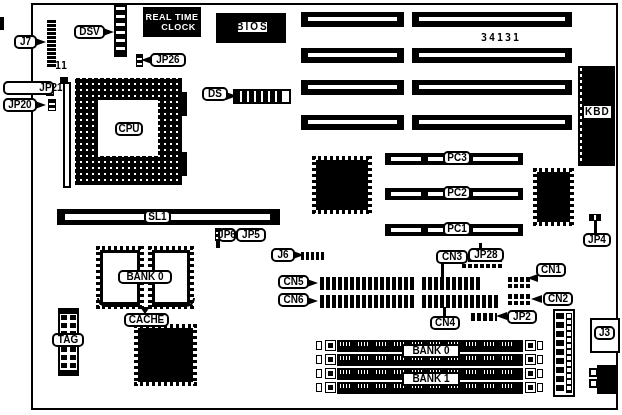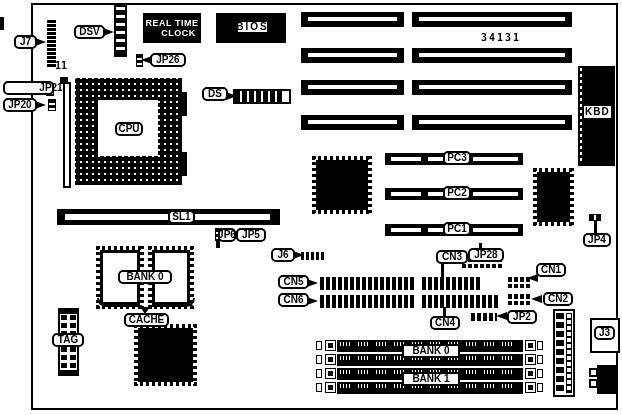--- a/index.html
+++ b/index.html
@@ -70,21 +70,21 @@
 
   <div class="ladder" style="left:47px;top:20px;width:9px;height:48px;"></div>
   <div class="txt" style="left:55px;top:60px;">11</div>
   <div class="lbl" style="left:14px;top:35px;width:23px;">J7</div>
   <div class="tri-r" style="left:35px;top:38px;"></div>
 
   <div style="position:absolute;left:114px;top:5px;width:13px;height:52px;border:2px solid #000;background:repeating-linear-gradient(180deg,#fff 0 3px,#000 3px 8px);"></div>
   <div class="lbl" style="left:74px;top:25px;width:31px;">DSV</div>
   <div class="tri-r" style="left:103px;top:28px;"></div>
 
-  <div class="bar" style="left:143px;top:13px;width:58px;height:30px;display:flex;flex-direction:column;align-items:center;justify-content:center;text-align:center;">
+  <div class="bar" style="left:143px;top:7px;width:58px;height:30px;display:flex;flex-direction:column;align-items:center;justify-content:center;text-align:center;">
     <span style="color:#fff;font:bold 9px/10px 'Liberation Sans',sans-serif;letter-spacing:0.5px;">REAL TIME</span>
     <span style="color:#fff;font:bold 9px/10px 'Liberation Sans',sans-serif;letter-spacing:0.5px;padding-left:13px;">CLOCK</span>
   </div>
 
   <div class="bar" style="left:216px;top:13px;width:70px;height:30px;"></div>
   <div class="lbl" style="left:236px;top:20px;width:33px;border-radius:2px;letter-spacing:2px;">BIOS</div>
 
   <div class="jmpv" style="left:136px;top:54px;width:7px;height:13px;"></div>
   <div class="lbl" style="left:150px;top:53px;width:36px;">JP26</div>
   <div class="tri-l" style="left:141px;top:56px;"></div>
@@ -149,21 +149,21 @@
   </div>
   <div class="lbl" style="left:443px;top:222px;width:28px;">PC1</div>
 
   <div style="position:absolute;left:589px;top:214px;width:12px;height:7px;border:1px solid #000;background:repeating-linear-gradient(90deg,#000 0 4px,#fff 4px 6px);"></div>
   <div class="varm" style="left:594px;top:221px;width:3px;height:14px;"></div>
   <div class="lbl" style="left:583px;top:233px;width:28px;">JP4</div>
 
   <div class="bar" style="left:57px;top:209px;width:223px;height:16px;">
     <span style="position:absolute;left:8px;top:5px;width:205px;height:6px;background:#fff;display:block;"></span>
   </div>
-  <div class="lbl" style="left:168px;top:210px;width:27px;">SL1</div>
+  <div class="lbl" style="left:144px;top:210px;width:27px;">SL1</div>
 
   <div class="jmpv" style="left:215px;top:228px;width:6px;height:13px;"></div>
   <div class="jmpv" style="left:223px;top:228px;width:6px;height:13px;"></div>
   <div class="lbl" style="left:236px;top:228px;width:30px;">JP5</div>
   <div class="tri-l" style="left:226px;top:231px;"></div>
   <div class="varm" style="left:216px;top:239px;width:4px;height:9px;"></div>
   <div class="lbl" style="left:218px;top:228px;width:18px;">JP6</div>
 
   <div class="lbl" style="left:271px;top:248px;width:24px;">J6</div>
   <div class="tri-r" style="left:293px;top:251px;"></div>

